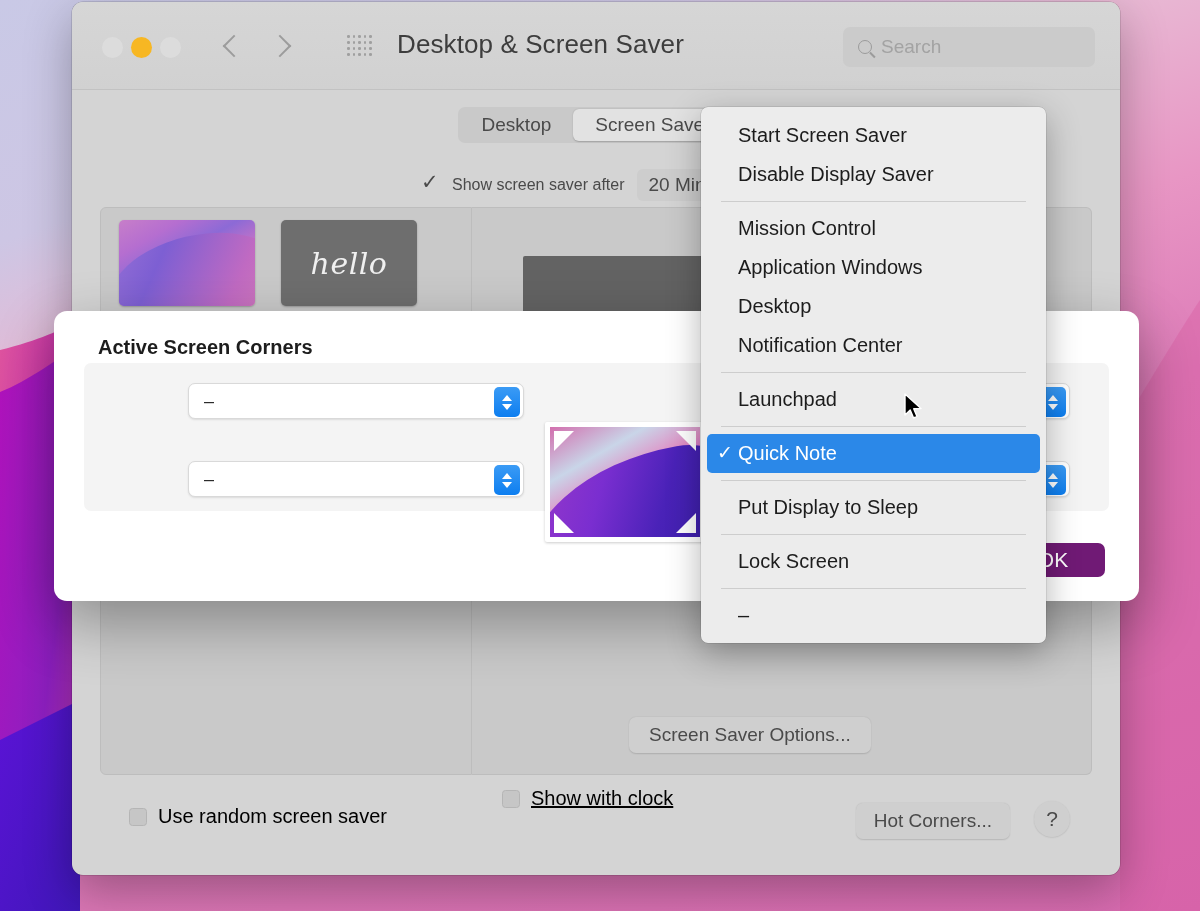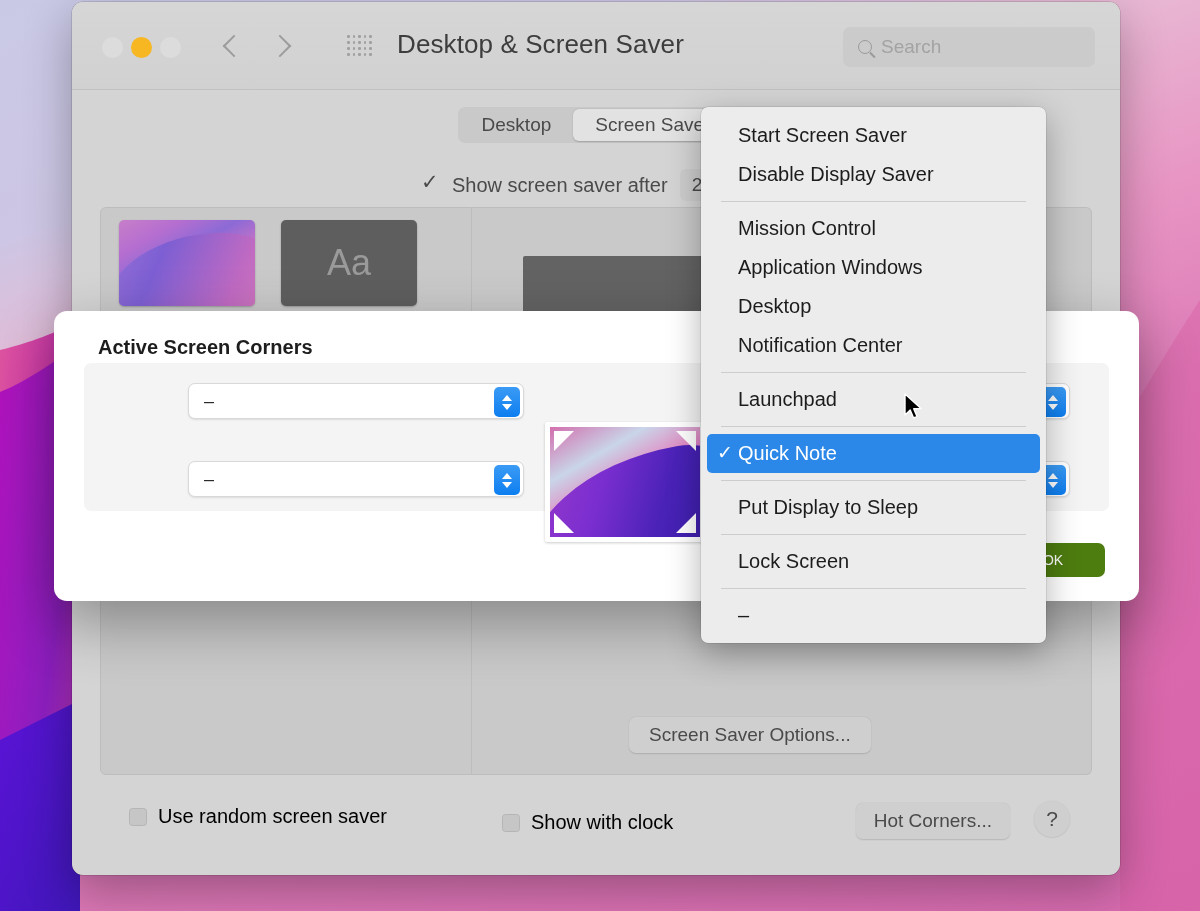--- a/index.html
+++ b/index.html
@@ -105,21 +105,21 @@
   .check {
     width: 18px; height: 18px; position: relative;
   }
   .check.on::after {
     content: "✓"; position: absolute; left: -1px; top: -6px;
     font-size: 21px; color: #4a4a4a;
   }
   .check.off {
     border: 1px solid #b5b5b5; border-radius: 3.5px; background: #c6c6c6;
   }
-  #ss-after-row .lbl { font-size: 20px; color: #4a4a4a; }
+  #ss-after-row .lbl { font-size: 16px; color: #4a4a4a; }
   #time-popup {
     background: #cdcdcd; border-radius: 6px; height: 32px;
     display:flex; align-items:center; padding: 0 12px;
     font-size: 19px; color: #4a4a4a;
   }
 
   
   #content {
     position: absolute; top: 205px; left: 28px; right: 28px; bottom: 100px;
     display: flex; gap: 0;
@@ -197,21 +197,21 @@
   }
 
   
   #bottombar {
     position: absolute; bottom: 0; left: 0; width: 100%; height: 100px;
     display: flex; align-items: center;
   }
   .bb-check { display: flex; align-items: center; gap: 11px; }
   .bb-check .lbl { font-size: 20px; color: #000000; }
   #bb-random { position: absolute; left: 57px; top: 30px; }
-  #bb-clock  { position: absolute; left: 430px; top: 36px; }
+  #bb-clock  { position: absolute; left: 430px; top: 12px; text-decoration: underline; }
   #hot-corners-btn {
     position: absolute; right: 110px; top: 28px;
     background: #cfcfcf; border-radius: 7px; padding: 7px 18px;
     font-size: 19px; color: #4a4a4a;
     box-shadow: 0 0.5px 1.5px rgba(0,0,0,.14);
   }
   #help-btn {
     position: absolute; right: 50px; top: 26px;
     width: 36px; height: 36px; border-radius: 50%;
     background: #cfcfcf; display:flex; align-items:center; justify-content:center;
@@ -274,24 +274,24 @@
     transform: rotate(-10deg);
   }
   .corner-tri { position: absolute; width: 0; height: 0; z-index: 3; }
   .ct-tl { left: 4px;  top: 4px;    border-top: 20px solid #fff;    border-right: 20px solid transparent; }
   .ct-tr { right: 4px; top: 4px;    border-top: 20px solid #fff;    border-left: 20px solid transparent; }
   .ct-bl { left: 4px;  bottom: 4px; border-bottom: 20px solid #fff; border-right: 20px solid transparent; }
   .ct-br { right: 4px; bottom: 4px; border-bottom: 20px solid #fff; border-left: 20px solid transparent; }
 
   #hc-ok {
     position: absolute; right: 34px; bottom: 24px;
-    background: #4d7c0f; color: #fff; border-radius: 7px;
+    background: #701a75; color: #fff; border-radius: 7px;
     width: 104px; height: 34px;
     display: flex; align-items: center; justify-content: center;
-    font-size: 14px;
+    font-size: 21px;
   }
 
   
   #hc-menu {
     position: absolute; left: 701px; top: 72px; width: 345px;
     background: #ececec; border-radius: 7px;
     box-shadow: 0 10px 34px rgba(0,0,0,.30), 0 0 0 0.5px rgba(0,0,0,.16);
     padding: 9px 0 8px 0;
     z-index: 50;
     margin-top: 35px;
@@ -402,20 +402,26 @@
 
   <div id="content">
 
     <div id="thumb-list">
 
       <div class="thumb-cell">
         <div class="thumb-img img-monterey"></div>
         <div class="thumb-label">Monterey</div>
       </div>
 
+      <div class="thumb-cell">
+        <div class="thumb-img img-hello">
+          <span>hello</span>
+        </div>
+        <div class="thumb-label">Hello</div>
+      </div>
 
       <div class="thumb-cell">
         <div class="thumb-img img-message">
           <span>Aa</span>
         </div>
         <div class="thumb-label selected">Message</div>
       </div>
 
       <div class="thumb-cell">
         <div class="thumb-img img-album"></div>

